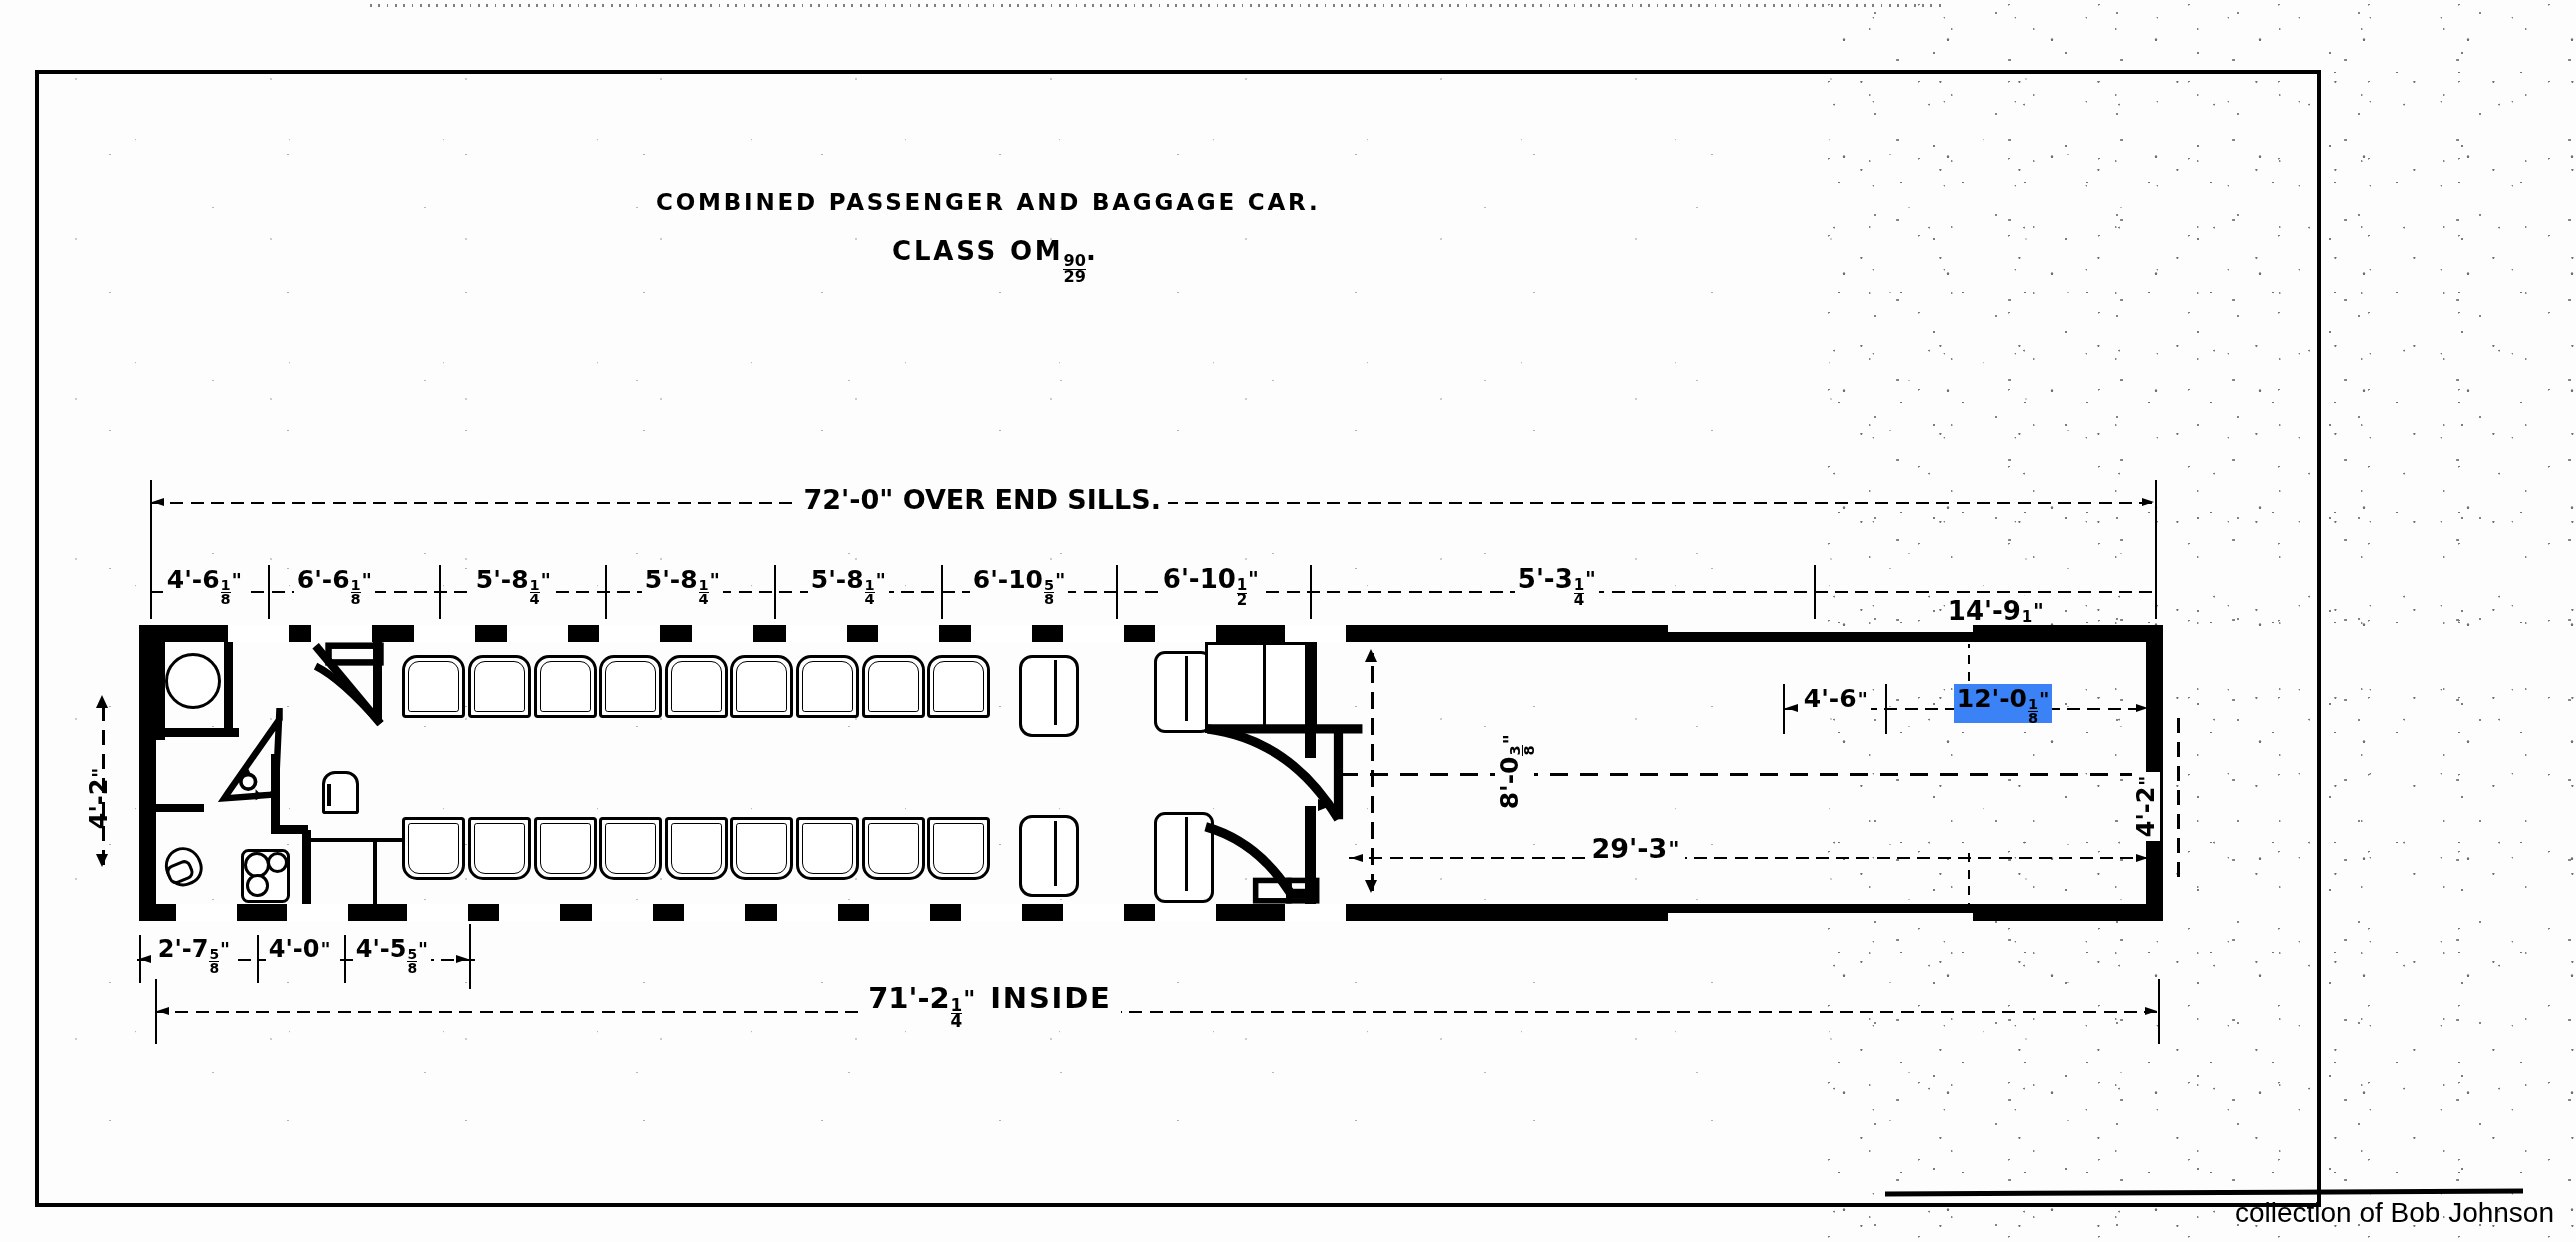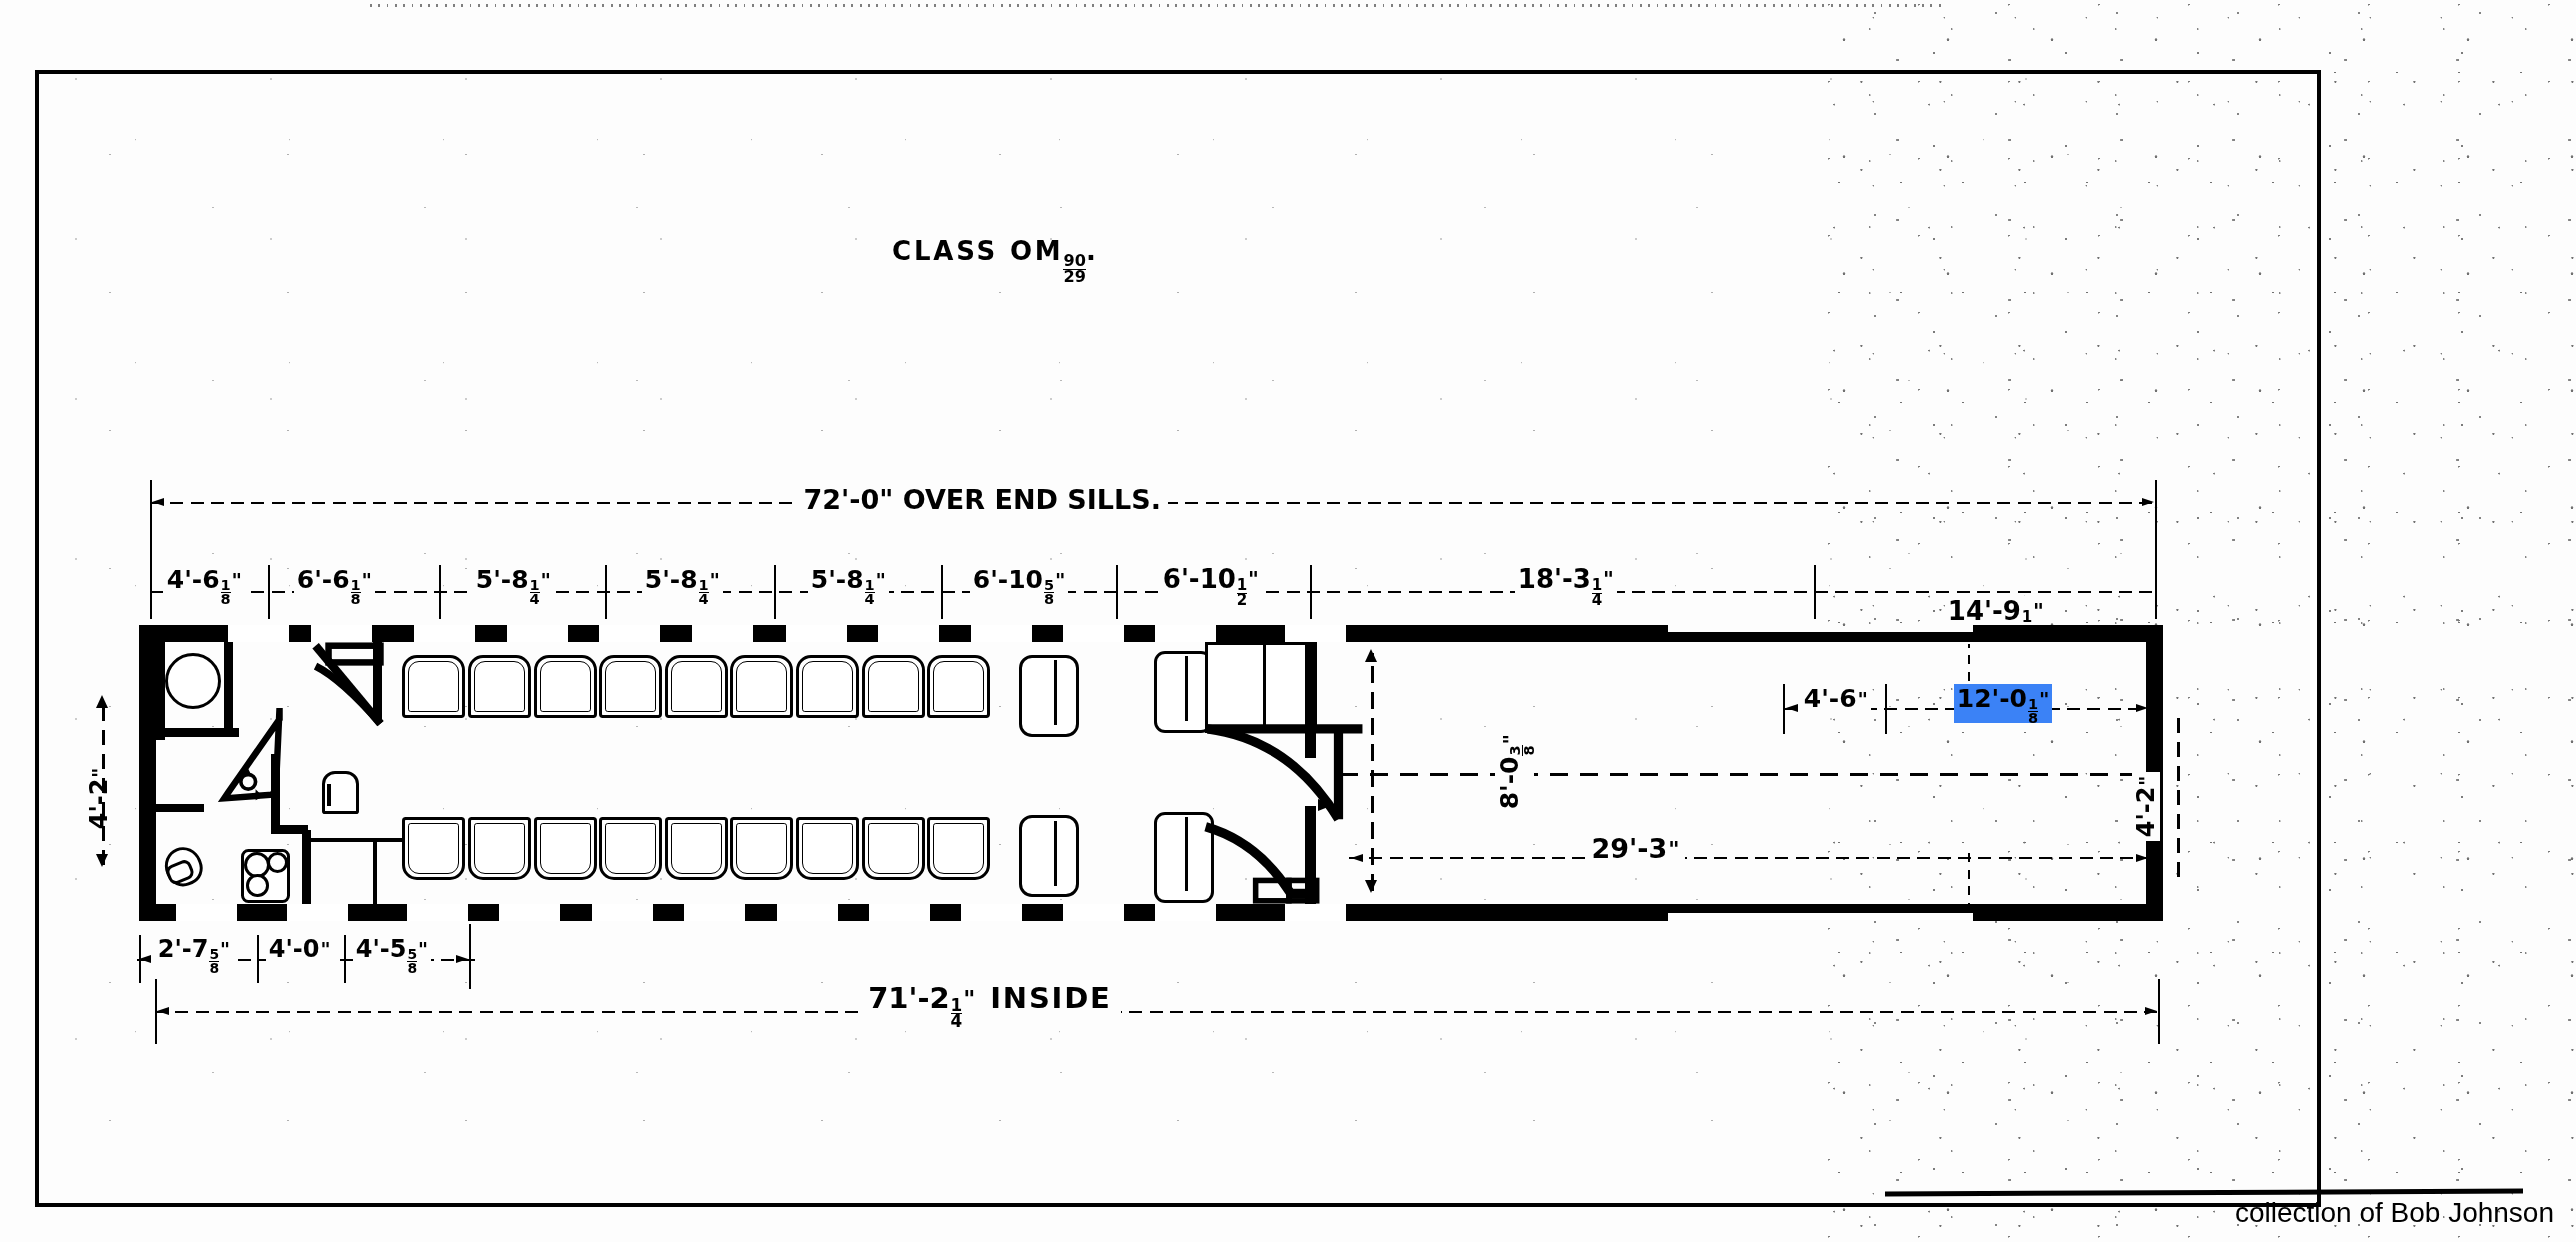--- a/index.html
+++ b/index.html
@@ -101,20 +101,21 @@
 <body>
 
 <div id="scan">
 
   <div class="noise" id="noise-right"></div>
   <div class="noise" id="noise-top"></div>
   <div class="noise" id="noise-inner"></div>
 
   <div id="frame"></div>
 
+  <div class="title-line" id="title-main">COMBINED PASSENGER AND BAGGAGE CAR.</div>
 
   <div class="title-line" id="title-class">
     <span>CLASS OM</span><span class="frac">
         <span class="num">90</span>
         <span class="den">29</span>
       </span><span>.</span>
   </div>
 
   <div class="dline dash" style="left:150px;top:502px;width:2005px;"></div>
   <div class="vtick" style="left:150px;top:480px;height:92px;"></div>
@@ -186,21 +187,21 @@
   </div>
   <div class="dim" style="left:1160px;top:564px;font-size:26px;background:#fdfdfd;padding:0 2.8px;">
     <span>6'-10</span>
       <span class="f">
         <span class="n">1</span>
         <span class="d">2</span>
       </span>
       <span class="pr">"</span>
   </div>
   <div class="dim" style="left:1515px;top:564px;font-size:26px;background:#fdfdfd;padding:0 2.8px;">
-    <span>18'-3</span>
+    <span>5'-3</span>
       <span class="f">
         <span class="n">1</span>
         <span class="d">4</span>
       </span>
       <span class="pr">"</span>
   </div>
   <div class="dim" style="left:1945px;top:596px;font-size:26px;background:#fdfdfd;padding:0 2.8px;">
     <span>14'-9</span>
       <span class="f">
         <span class="n">1</span>

